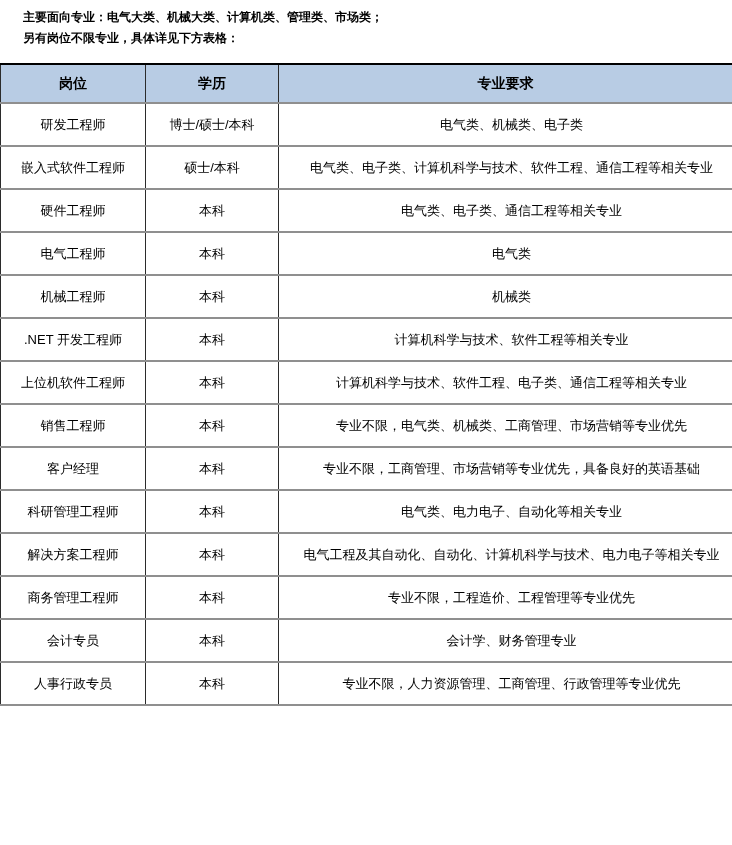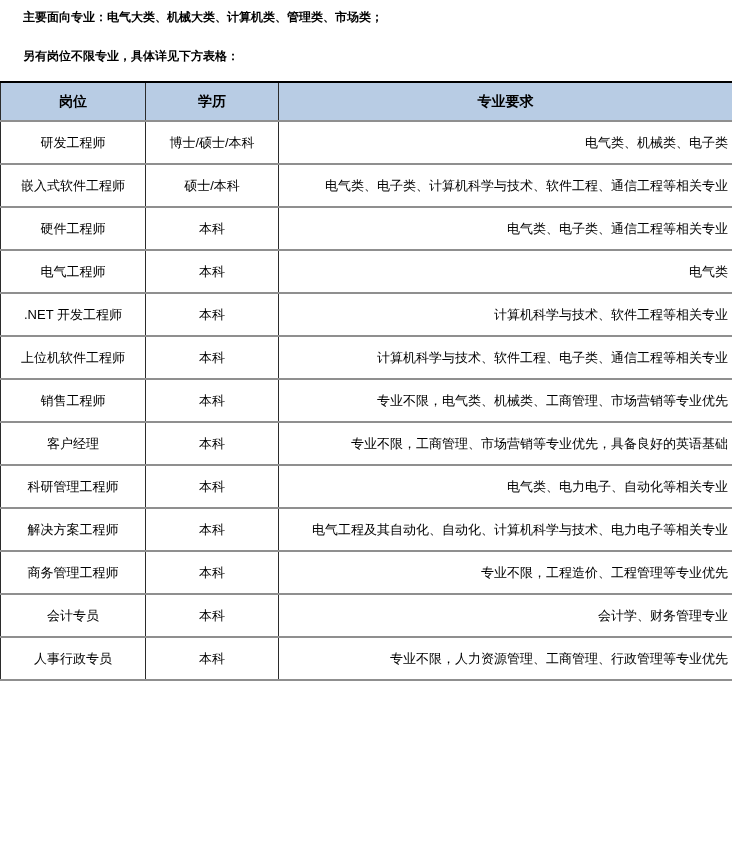--- a/index.html
+++ b/index.html
@@ -18,21 +18,21 @@
     padding-left: 23px;
     padding-top: 6px;
   }
   .intro-line {
     font-weight: bold;
     font-size: 12px;
     line-height: 18px;
     margin: 0;
   }
   .intro-line.first { margin-top: 2px; }
-  .intro-line.second { margin-top: 21px; }
+  .intro-line.second { margin-top: 3px; }
 
   table.jobs {
     border-collapse: collapse;
     width: 732px;
     margin-top: 16px;
     table-layout: fixed;
   }
   .jobs th, .jobs td {
     border-left: 1px solid #2b2b2b;
     border-right: 1px solid #2b2b2b;
@@ -51,21 +51,21 @@
     border-top: 2px solid #000000;
   }
   .jobs td {
     height: 41px;
     font-size: 13px;
     font-weight: normal;
     background: #ffffff;
     border-radius: 15px;
   }
   .jobs td.c1, .jobs td.c2 { text-align: center; }
-  .jobs td.c3 { text-align: right; padding-left: 16px; padding-right: 4px; }
+  .jobs td.c3 { text-align: center; padding-left: 16px; padding-right: 4px; }
 </style>
 </head>
 <body>
 
 <div class="intro">
   <p class="intro-line first">主要面向专业：电气大类、机械大类、计算机类、管理类、市场类；</p>
   <p class="intro-line second">另有岗位不限专业，具体详见下方表格：</p>
 </div>
 
 <table class="jobs">
@@ -94,20 +94,25 @@
     </tr>
     <tr>
       <td class="c1">硬件工程师</td>
       <td class="c2">本科</td>
       <td class="c3">电气类、电子类、通信工程等相关专业</td>
     </tr>
     <tr>
       <td class="c1">电气工程师</td>
       <td class="c2">本科</td>
       <td class="c3">电气类</td>
+    </tr>
+    <tr>
+      <td class="c1">机械工程师</td>
+      <td class="c2">本科</td>
+      <td class="c3">机械类</td>
     </tr>
     <tr>
       <td class="c1">.NET 开发工程师</td>
       <td class="c2">本科</td>
       <td class="c3">计算机科学与技术、软件工程等相关专业</td>
     </tr>
     <tr>
       <td class="c1">上位机软件工程师</td>
       <td class="c2">本科</td>
       <td class="c3">计算机科学与技术、软件工程、电子类、通信工程等相关专业</td>

